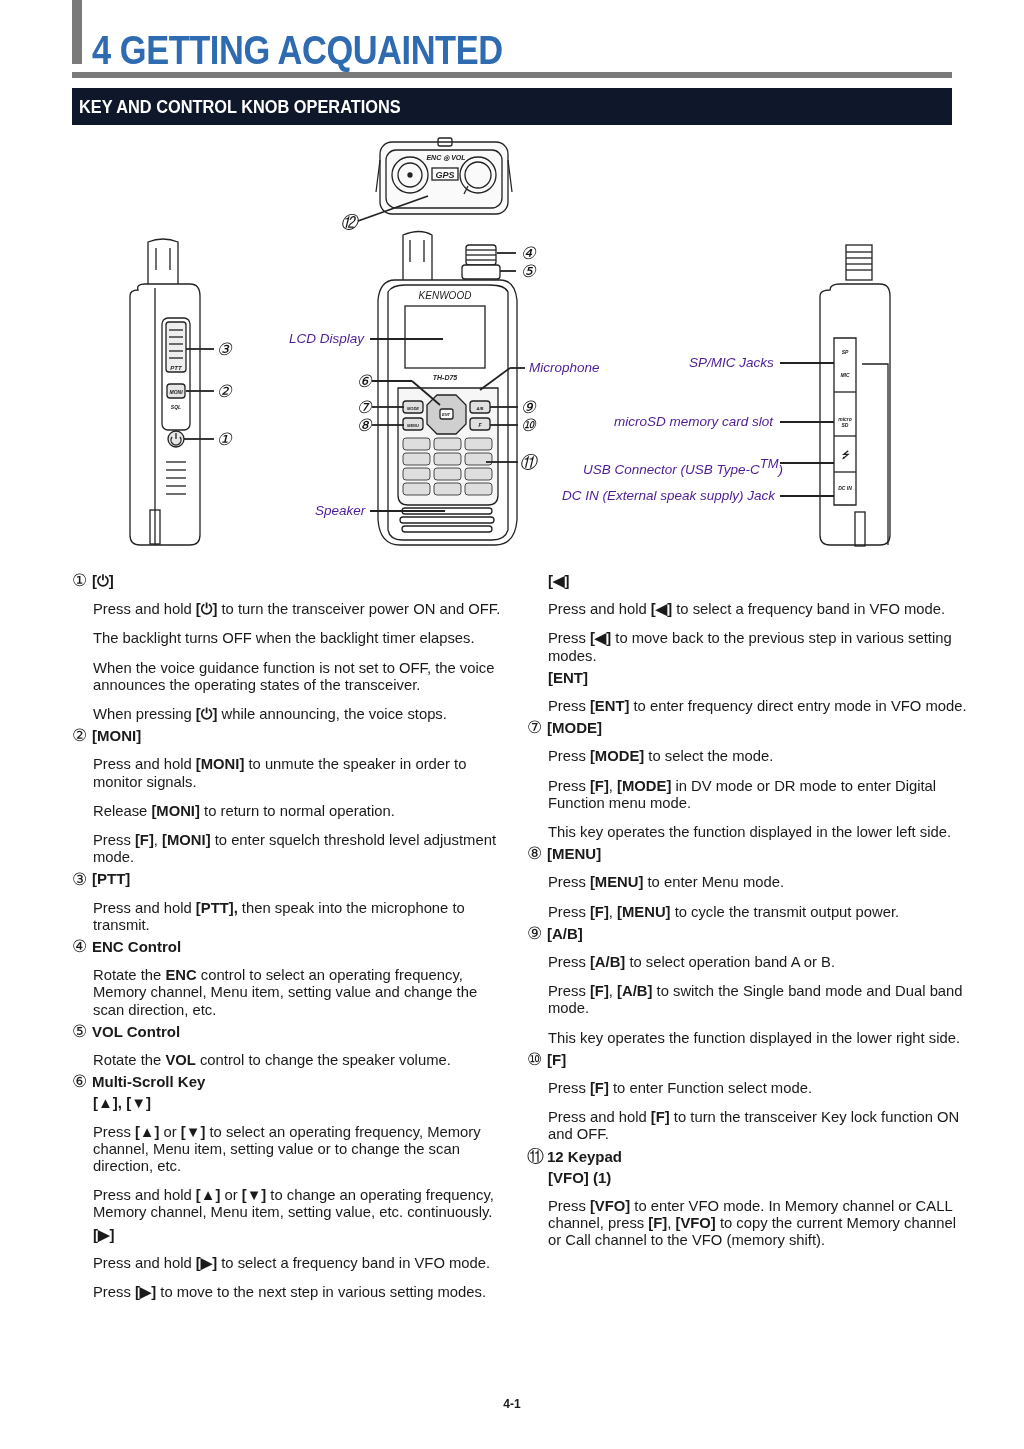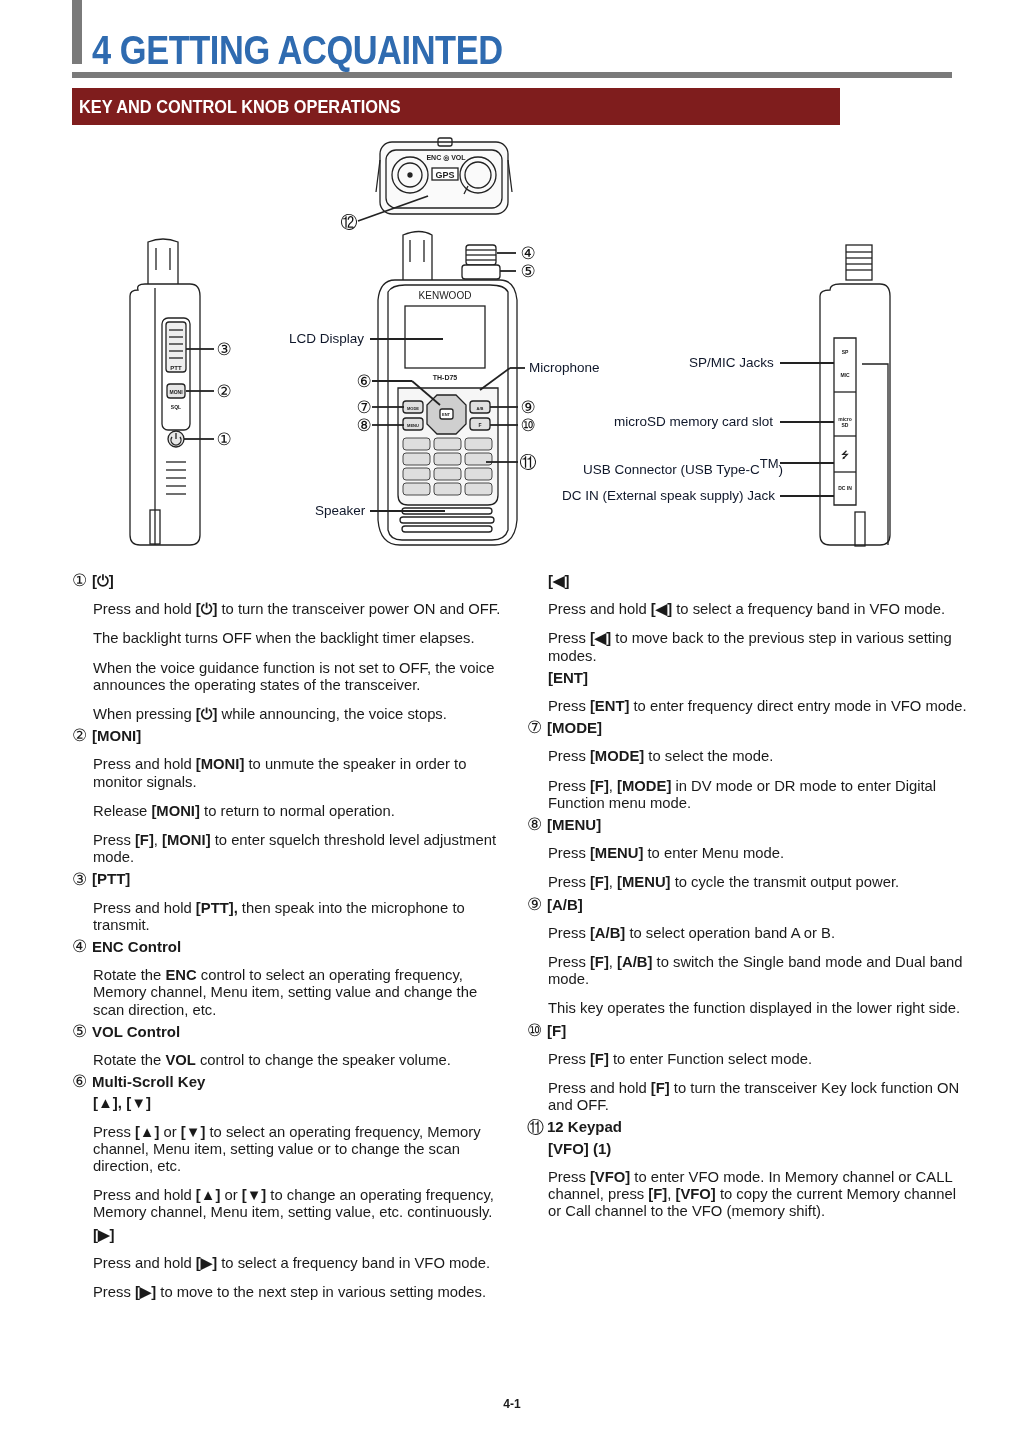--- a/index.html
+++ b/index.html
@@ -9,33 +9,33 @@
     
     .chapter-bar { position: absolute; left: 72px; top: 0; width: 10px; height: 64px; background: #7a7a7a; }
     .chapter-title {
       position: absolute; left: 92px; top: 28px;
       font-family: "Liberation Sans", sans-serif; font-weight: bold;
       font-size: 40px; color: #2f6bb0; letter-spacing: -0.5px;
       transform: scaleX(0.86); transform-origin: left center; white-space: nowrap;
     }
     .chapter-rule { position: absolute; left: 72px; top: 72px; width: 880px; height: 6px; background: #7a7a7a; }
     .section-banner {
-      position: absolute; left: 72px; top: 88px; width: 768px; height: 37px;
-      background: #7f1d1d; color: #ffffff;
+      position: absolute; left: 72px; top: 88px; width: 880px; height: 37px;
+      background: #0f172a; color: #ffffff;
     }
     .section-banner span {
       position: absolute; left: 7px; top: 8px; font-size: 19px; font-weight: bold;
       transform: scaleX(0.86); transform-origin: left center; white-space: nowrap;
     }
 
     
-    .figure { position: absolute; left: 0; top: 130px; width: 1024px; height: 430px; }
+    .figure { position: absolute; left: 0; top: 130px; width: 1024px; height: 430px; font-style: italic; }
     .figure svg { position: absolute; left: 0; top: 0; }
     .callout-label {
-      position: absolute; font-size: 13.5px; color: #0f172a; white-space: nowrap;
+      position: absolute; font-size: 13.5px; color: #4c1d95; white-space: nowrap;
     }
     .callout-label sup { font-size: 13px; }
 
     
     .col { position: absolute; top: 572px; width: 440px; font-size: 14.8px; line-height: 17.2px; }
     .col-left { left: 72px; }
     .col-right { left: 527px; }
     .item-head { font-weight: bold; font-size: 15px; margin-top: 4px; display: flex; align-items: center; }
     .item-head .num { display: inline-block; width: 20px; font-weight: normal; font-size: 17px; line-height: 17px; }
     .sub-head { font-weight: bold; padding-left: 21px; margin-top: 4px; font-size: 15px; }
@@ -289,20 +289,21 @@
 
   <div class="sub-head">[ENT]</div>
   <p class="para"><span>Press </span><b>[ENT]</b><span> to enter frequency direct entry mode in VFO mode.</span></p>
 
   <div class="item-head">
     <span class="num">⑦</span>
     <span>[MODE]</span>
   </div>
   <p class="para"><span>Press </span><b>[MODE]</b><span> to select the mode.</span></p>
   <p class="para"><span>Press </span><b>[F]</b><span>, </span><b>[MODE]</b><span> in DV mode or DR mode to enter Digital Function menu mode.</span></p>
+  <p class="para"><span>This key operates the function displayed in the lower left side.</span></p>
 
   <div class="item-head">
     <span class="num">⑧</span>
     <span>[MENU]</span>
   </div>
   <p class="para"><span>Press </span><b>[MENU]</b><span> to enter Menu mode.</span></p>
   <p class="para"><span>Press </span><b>[F]</b><span>, </span><b>[MENU]</b><span> to cycle the transmit output power.</span></p>
 
   <div class="item-head">
     <span class="num">⑨</span>

